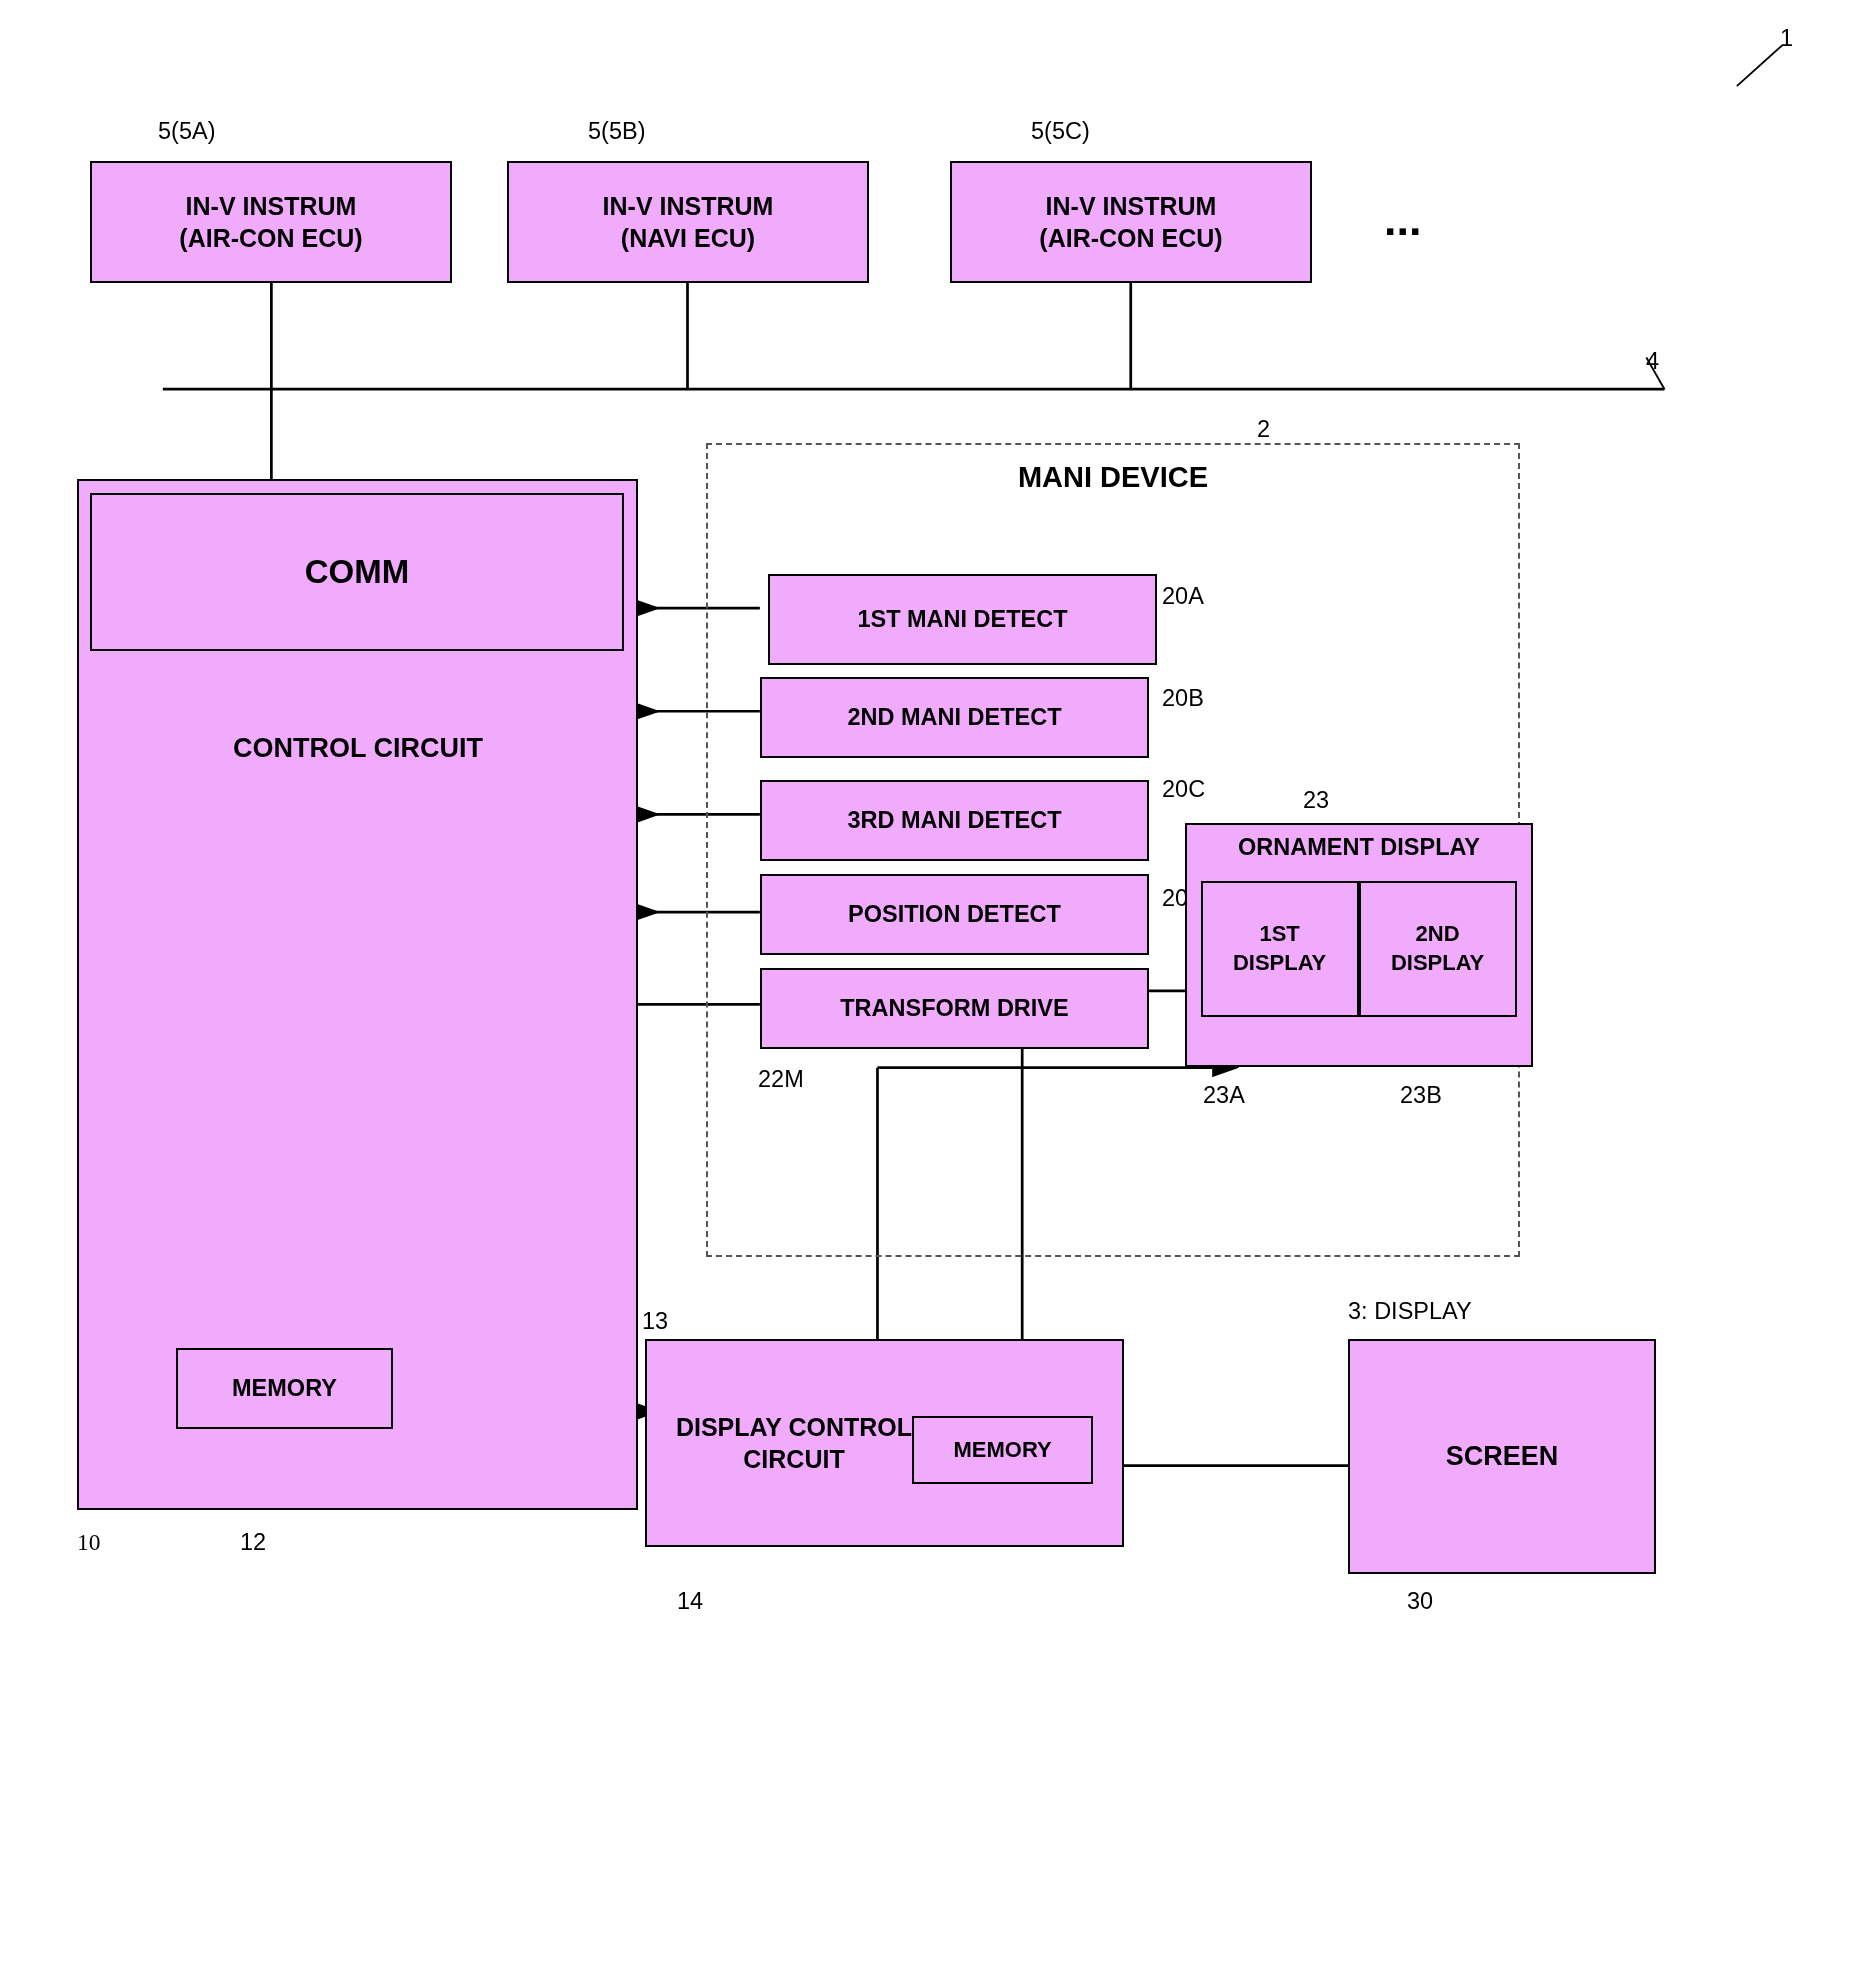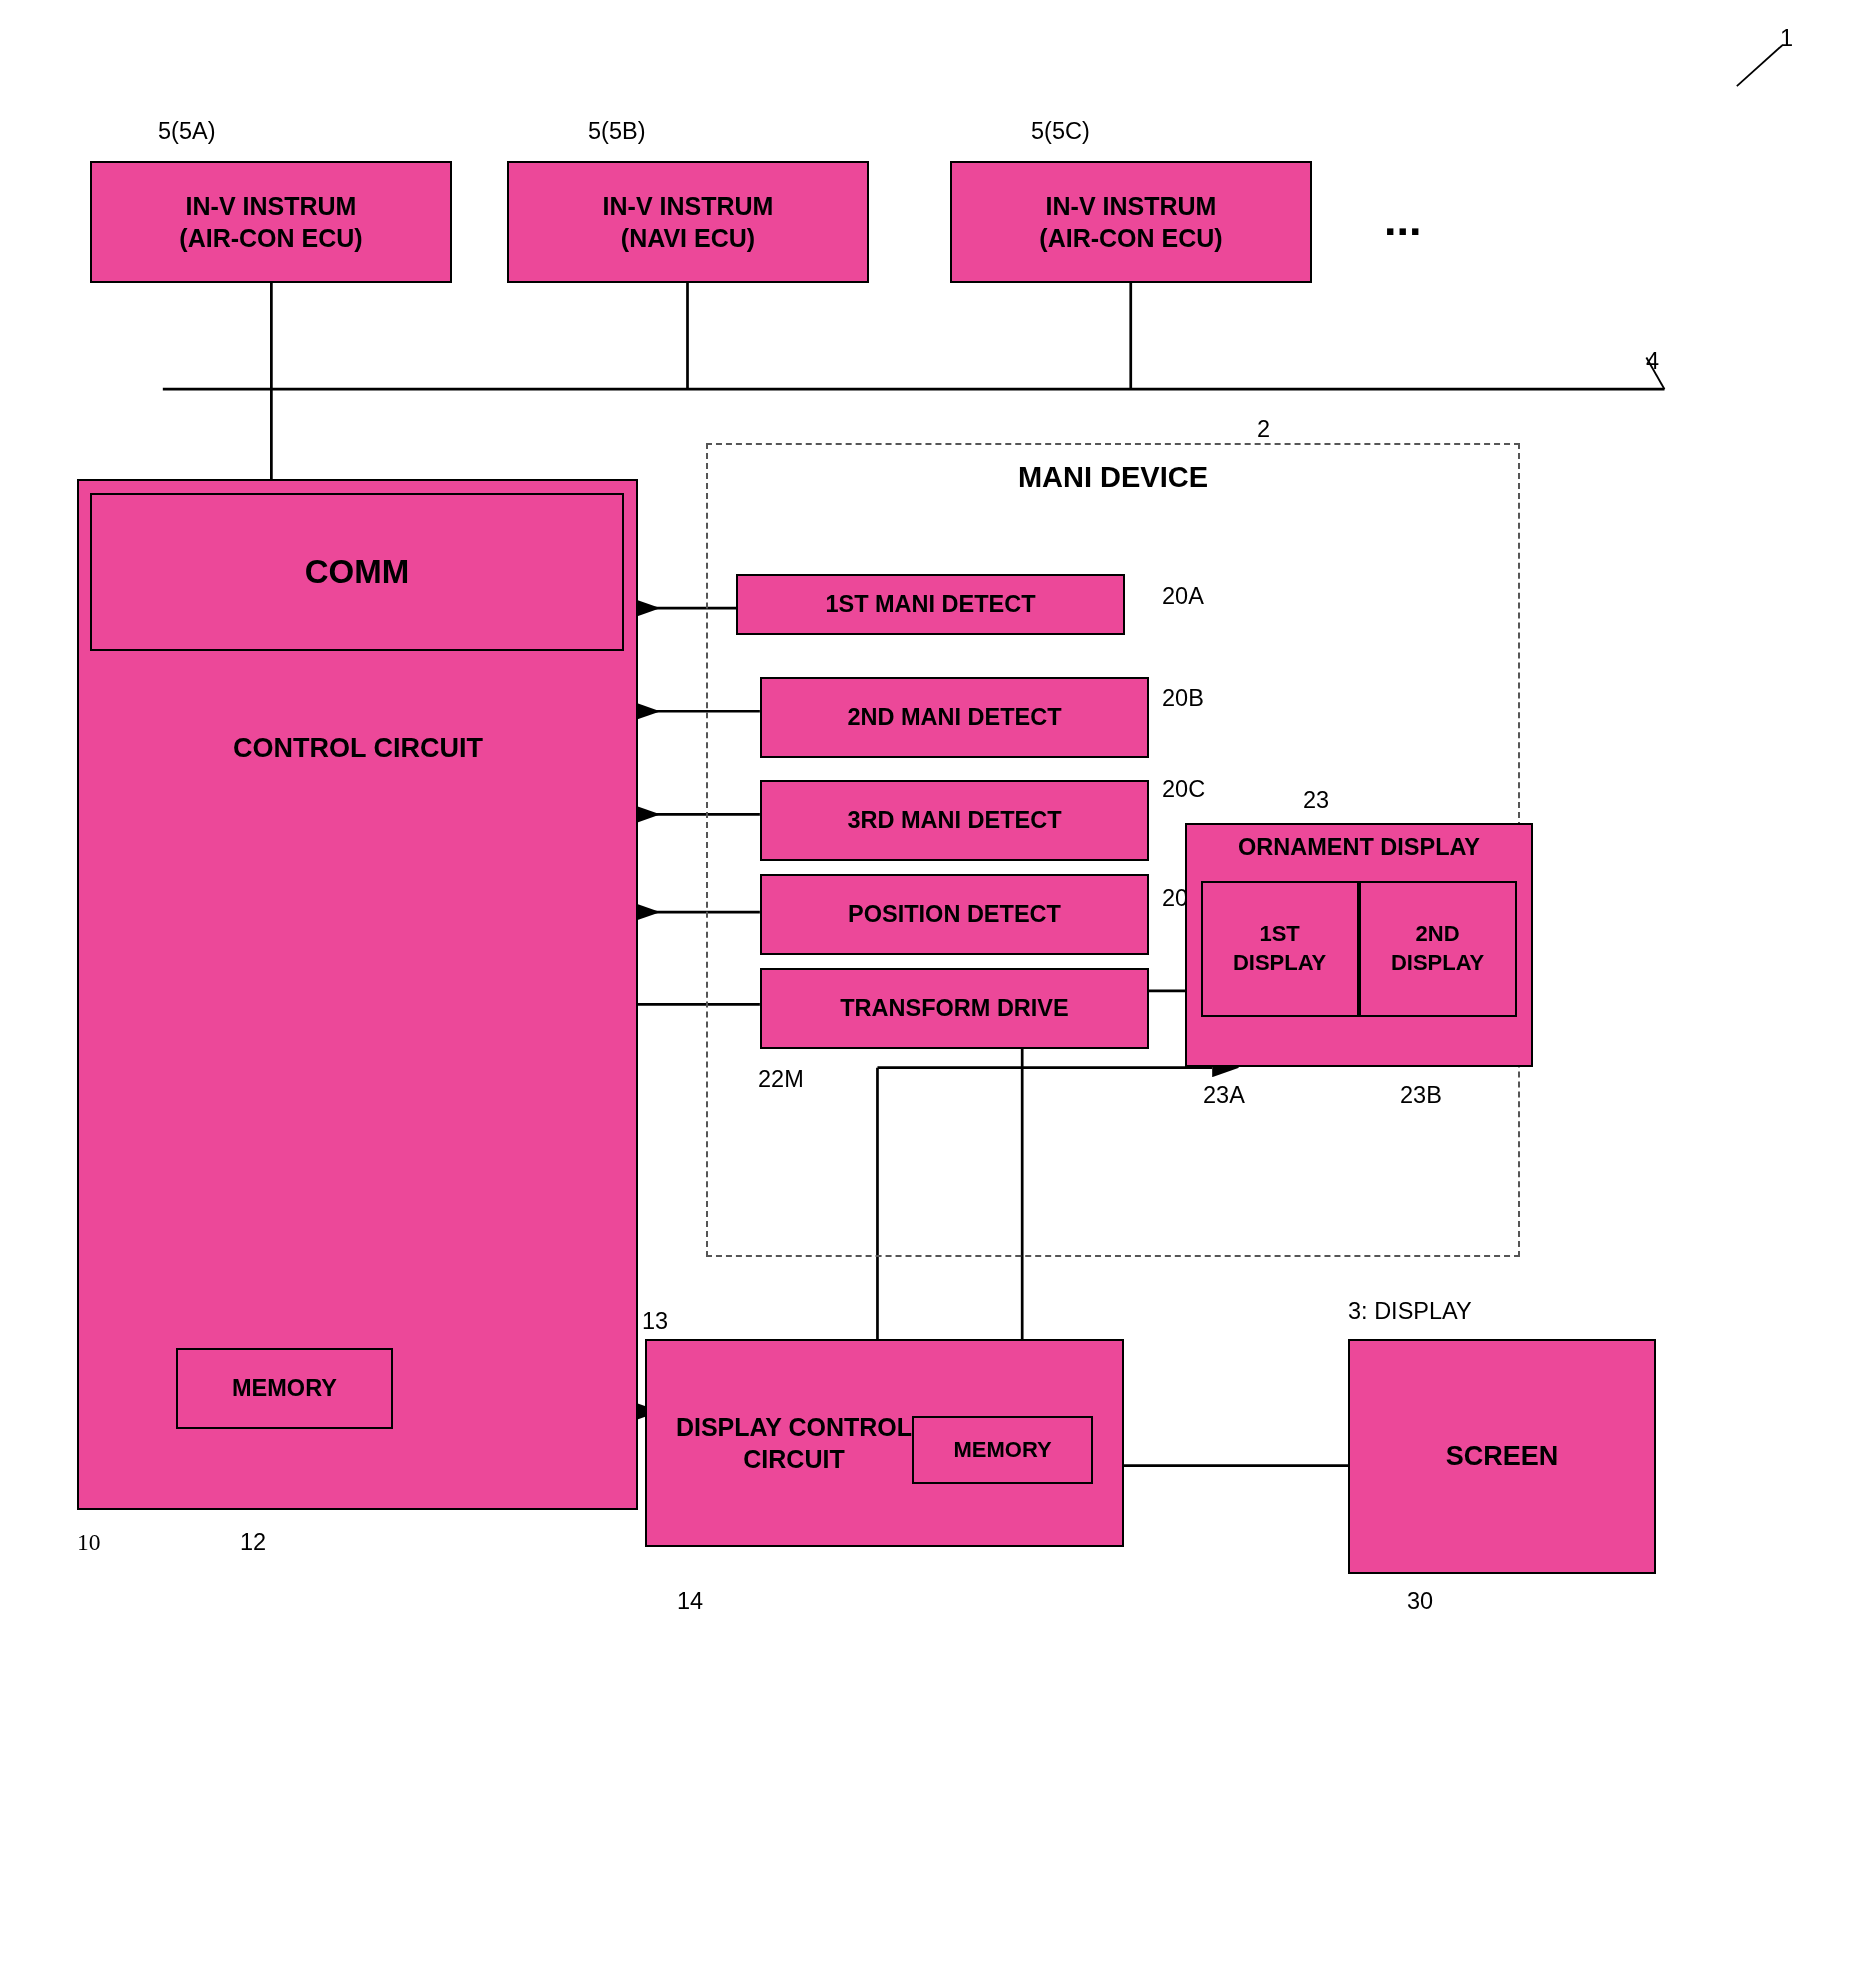--- a/index.html
+++ b/index.html
@@ -13,21 +13,21 @@
     }
     .diagram-container {
       position: relative;
       width: 1849px;
       height: 1987px;
     }
     
     .box {
       position: absolute;
       border: 2.7px solid #000;
-      background: #ec4899;
+      background: #f0abfc;
       display: flex;
       align-items: center;
       justify-content: center;
       text-align: center;
       font-size: 25px;
       font-weight: bold;
       line-height: 1.3;
     }
     .box-dashed {
       border: 2.7px dashed #555;
@@ -151,21 +151,21 @@
 
   <div class="ref-label" style="top:1529px; left:240px;">12</div>
 
   <div class="box box-dashed" style="top:443px; left:706px; width:814px; height:814px; background: transparent; align-items:flex-start; justify-content:center; padding-top: 18px; font-size:29px;">
     <span style="position:absolute; top:13.6px; left:50%; transform:translateX(-50%);">MANI DEVICE</span>
   </div>
 
   <div class="ref-label" style="top:416px; left:1257px;">2</div>
 
   <div class="ref-label" style="top:583px; left:1162px;">20A</div>
-  <div class="box" style="top:574px; left:736px; width:389px; height:61px; font-size:23.5px;">
+  <div class="box" style="top:574px; left:768px; width:389px; height:91px; font-size:23.5px;">
     <span>1ST MANI DETECT</span>
   </div>
 
   <div class="ref-label" style="top:685px; left:1162px;">20B</div>
   <div class="box" style="top:677px; left:760px; width:389px; height:81px; font-size:23.5px;">
     <span>2ND MANI DETECT</span>
   </div>
 
   <div class="ref-label" style="top:776px; left:1162px;">20C</div>
   <div class="box" style="top:780px; left:760px; width:389px; height:81px; font-size:23.5px;">

